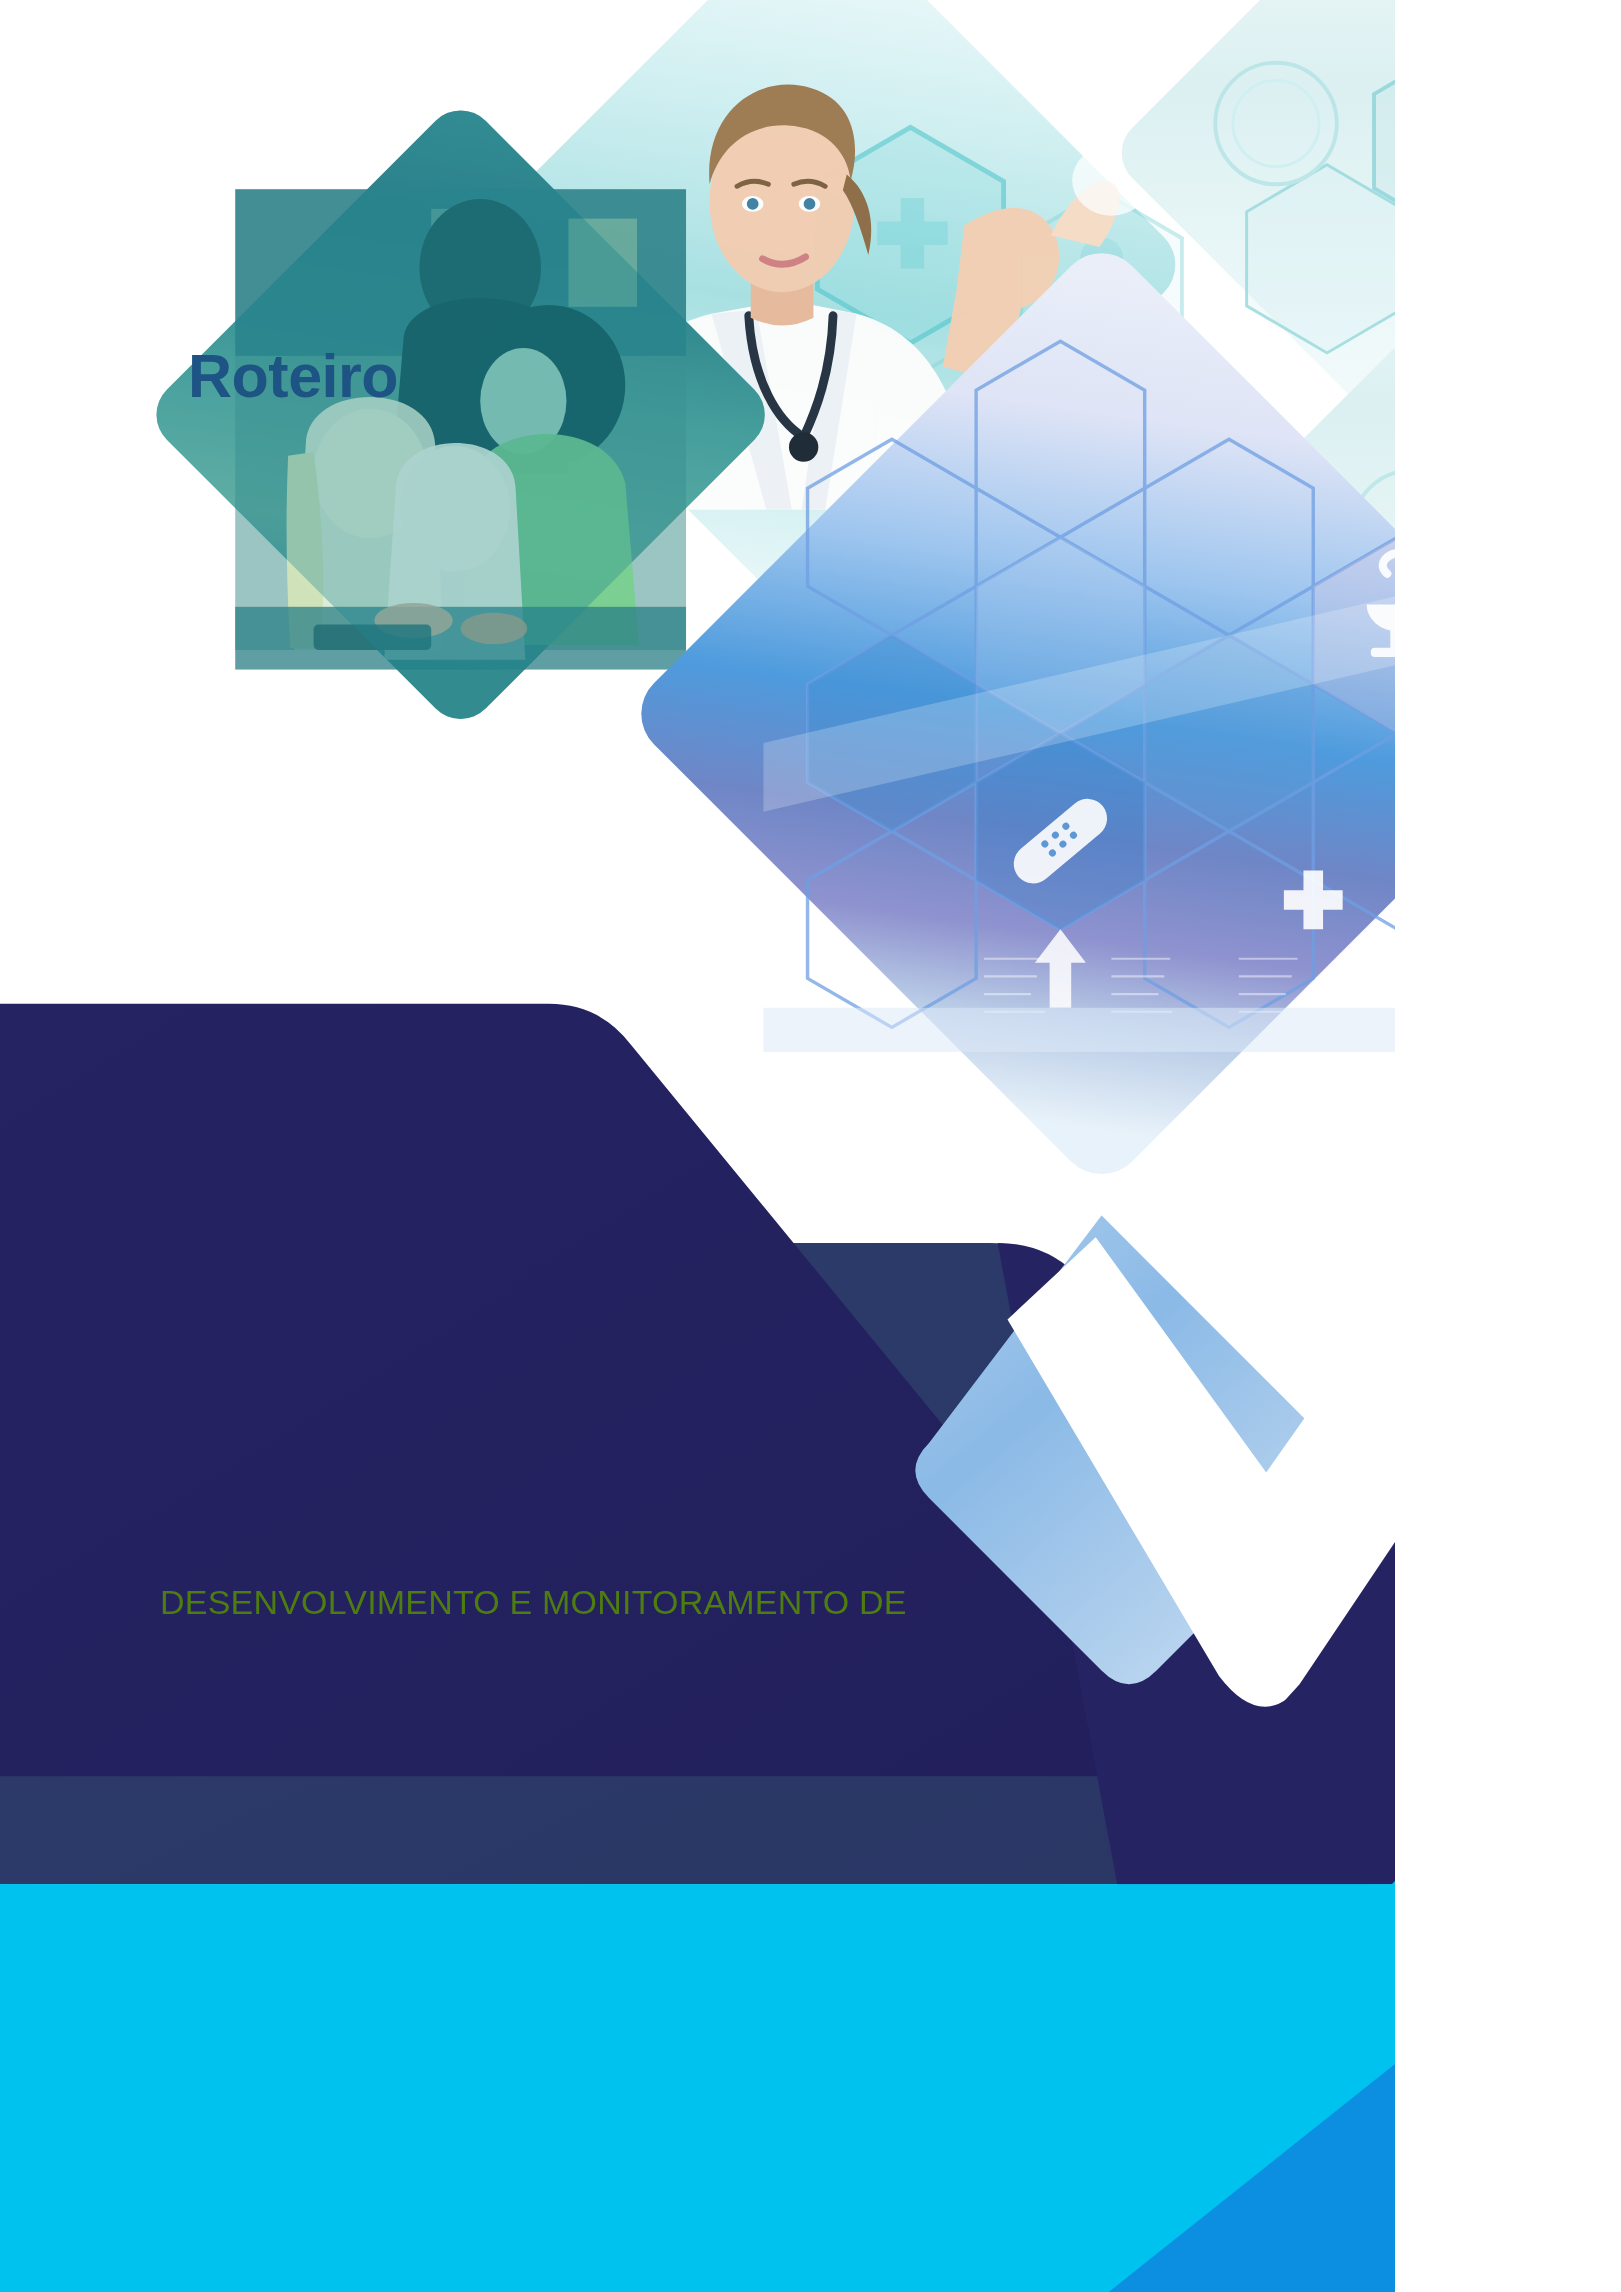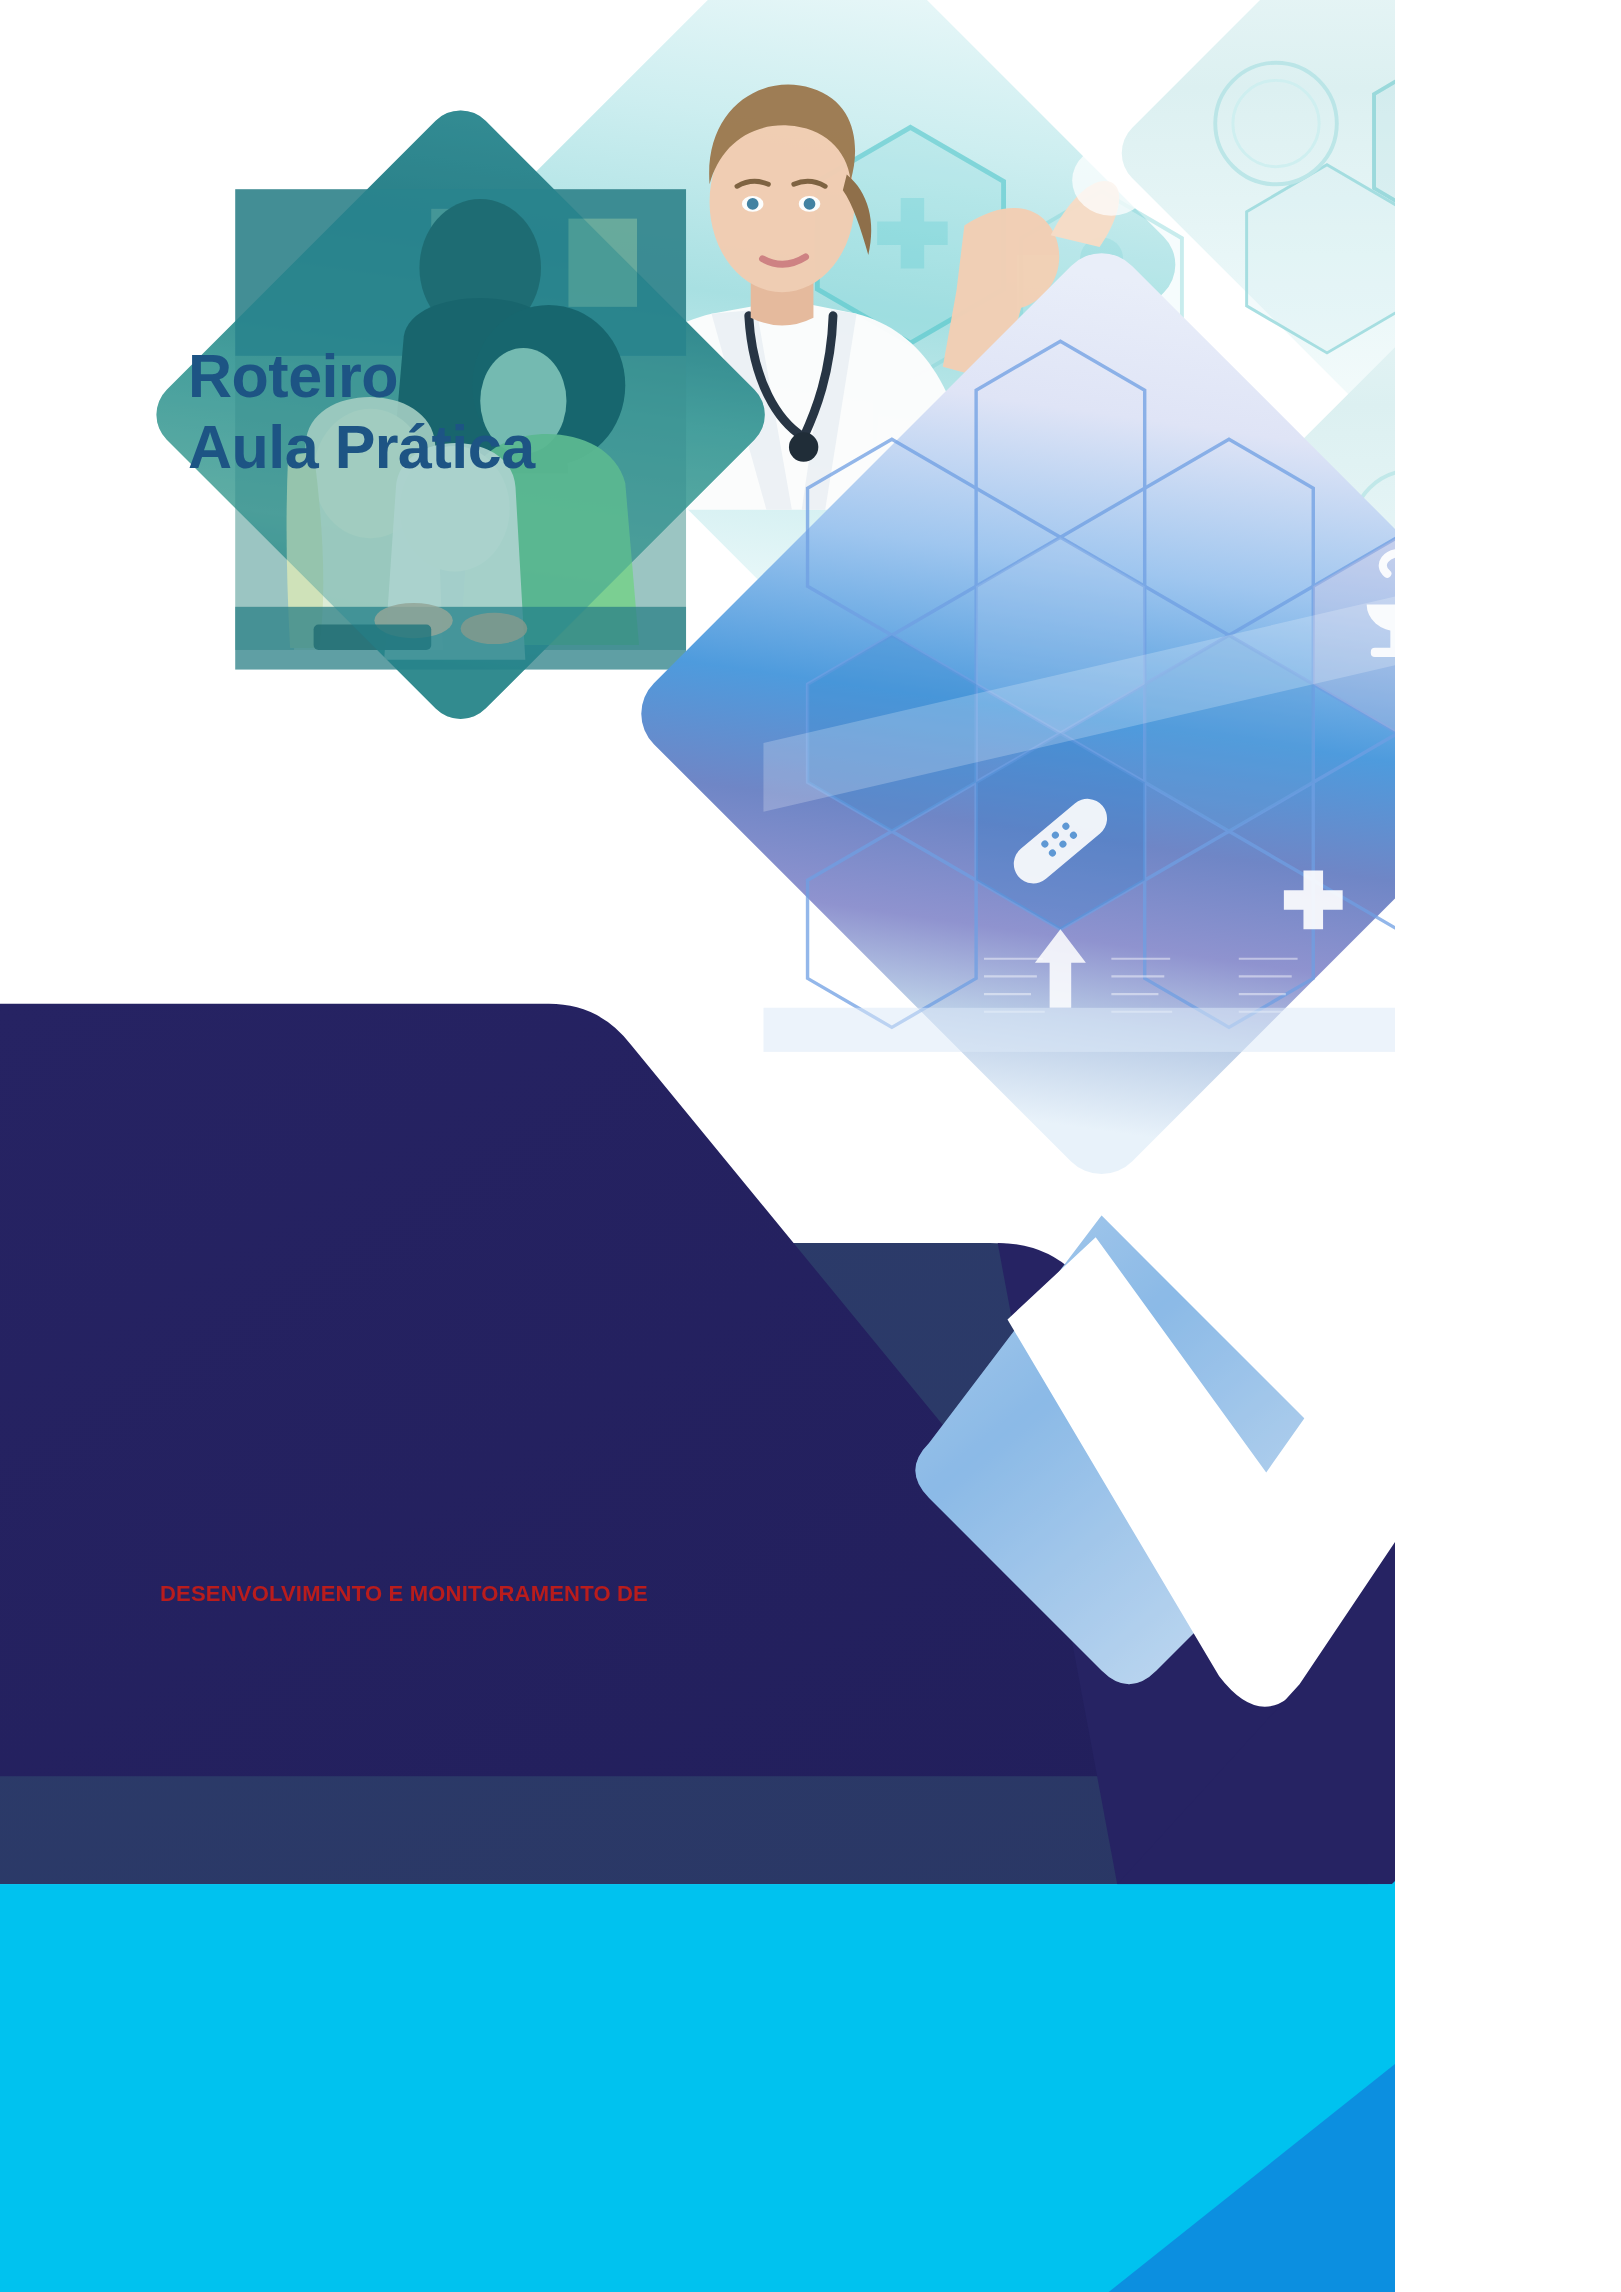--- a/index.html
+++ b/index.html
@@ -51,23 +51,23 @@
   #subtitle-block {
     position: absolute;
     left: 160px;
     top: 1580px;
     width: 1137px;
     z-index: 40;
     line-height: 1.30;
   }
   #subtitle-block .sline {
     display: block;
-    font-size: 22px;
-    font-weight: bold;
-    color: #b91c1c;
+    font-size: 34px;
+    font-weight: normal;
+    color: #4d7c0f;
     white-space: nowrap;
     letter-spacing: 0.2px;
   }
 </style>
 </head>
 <body>
 
 <div id="cover">
 
   <svg class="layer" viewBox="0 0 1654 2339" preserveAspectRatio="none" xmlns="http://www.w3.org/2000/svg">
@@ -356,21 +356,20 @@
              L 1292,1500
              L 1486,1226
              L 1588,1322
              L 1330,1712
              q -40,54 -84,-4
              L 1030,1346 Z" fill="#ffffff"></path>
   </svg>
 
   <div id="title-block">
     <span class="tline">Roteiro</span>
-    <span class="tline">Aula Prática</span>
   </div>
 
   <div id="subtitle-block">
     <span class="sline">DESENVOLVIMENTO E MONITORAMENTO DE</span>
   </div>
 
   <svg class="layer" viewBox="0 0 1654 2339" preserveAspectRatio="none" style="z-index:60;pointer-events:none" xmlns="http://www.w3.org/2000/svg">
     <defs>
       <linearGradient id="gMedTechFg" x1="0.1" y1="0" x2="0.85" y2="1">
         <stop offset="0" stop-color="#b7d3ef"></stop>

